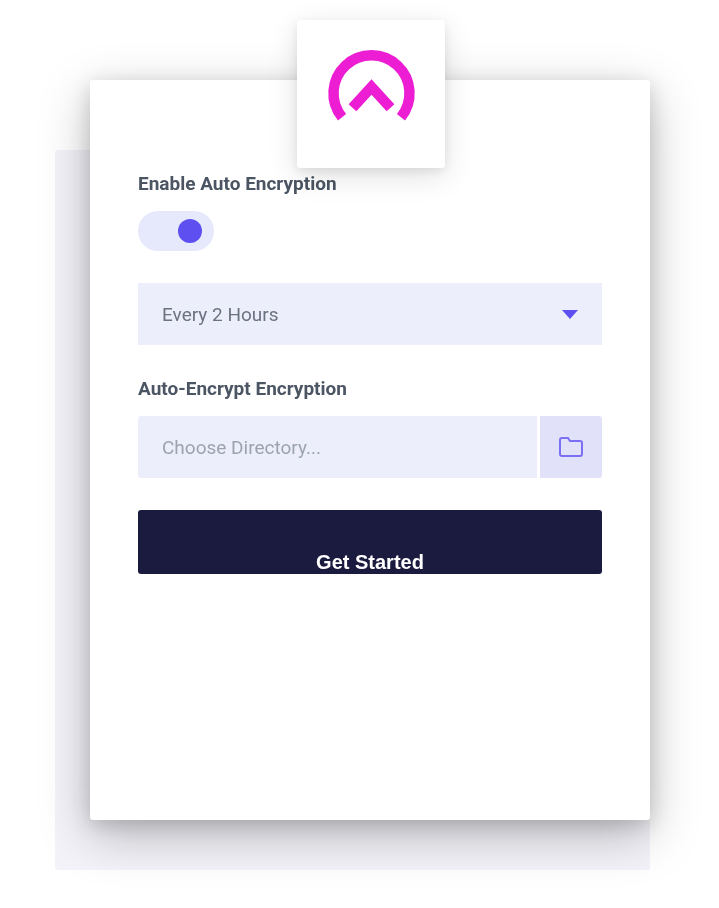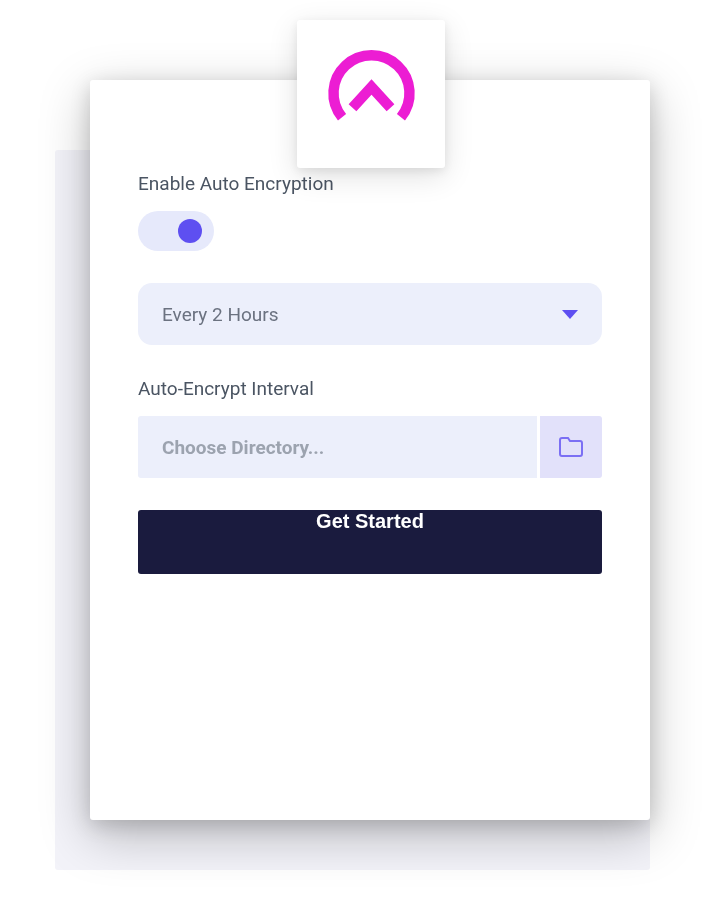--- a/index.html
+++ b/index.html
@@ -51,21 +51,21 @@
     }
     .logo-svg {
       width: 95px;
       height: 95px;
     }
     .field-group {
       margin-bottom: 32px;
     }
     .field-label {
       font-size: 19px;
-      font-weight: 400;
+      font-weight: 700;
       color: #4b5563;
       margin-bottom: 16px;
     }
     .toggle {
       width: 76px;
       height: 40px;
       background: #e6e9fb;
       border-radius: 20px;
       position: relative;
       cursor: pointer;
@@ -76,21 +76,21 @@
       background: #5e4ff1;
       border-radius: 50%;
       position: absolute;
       top: 8px;
       left: 40px;
     }
     .select-box {
       width: 100%;
       height: 62px;
       background: #eceffb;
-      border-radius: 14px;
+      border-radius: 0;
       display: flex;
       align-items: center;
       padding: 0 24px;
       justify-content: space-between;
       cursor: pointer;
     }
     .select-text {
       font-size: 19px;
       color: #6b7280;
     }
@@ -98,21 +98,20 @@
       width: 0;
       height: 0;
       border-left: 8px solid transparent;
       border-right: 8px solid transparent;
       border-top: 9px solid #5e4ff1;
     }
     .input-row {
       display: flex;
       gap: 0;
       width: 100%;
-      font-weight: bold;
     }
     .input-box {
       flex: 1;
       height: 62px;
       background: #eceffb;
       border-radius: 3px 0 0 3px;
       display: flex;
       align-items: center;
       padding: 0 24px;
     }
@@ -143,21 +142,21 @@
       width: 100%;
       height: 64px;
       background: #1a1b3e;
       color: #ffffff;
       font-size: 20px;
       font-weight: 600;
       border: none;
       border-radius: 3px;
       cursor: pointer;
       display: flex;
-      align-items: flex-start;
+      align-items: flex-end;
       justify-content: center;
       margin-top: 24px;
     }
   </style>
 </head>
 <body>
 
 <div class="back-card"></div>
 
 <div class="front-card">
@@ -170,21 +169,21 @@
   </div>
 
   <div class="field-group">
     <div class="select-box">
       <span class="select-text">Every 2 Hours</span>
       <span class="chevron-down"></span>
     </div>
   </div>
 
   <div class="field-group">
-    <div class="field-label">Auto-Encrypt Interval</div>
+    <div class="field-label">Auto-Encrypt Encryption</div>
     <div class="input-row">
       <div class="input-box">
         <span class="input-placeholder">Choose Directory...</span>
       </div>
       <div class="input-btn">
         <svg class="folder-svg" viewBox="0 0 26 22" fill="none">
           <path d="M2 4 C2 3 3 2 4 2 L10 2 L12 5 L22 5 C23 5 24 6 24 7 L24 18 C24 19 23 20 22 20 L4 20 C3 20 2 19 2 18 Z" stroke="#7b6ff4" stroke-width="2" fill="none"></path>
         </svg>
       </div>
     </div>

